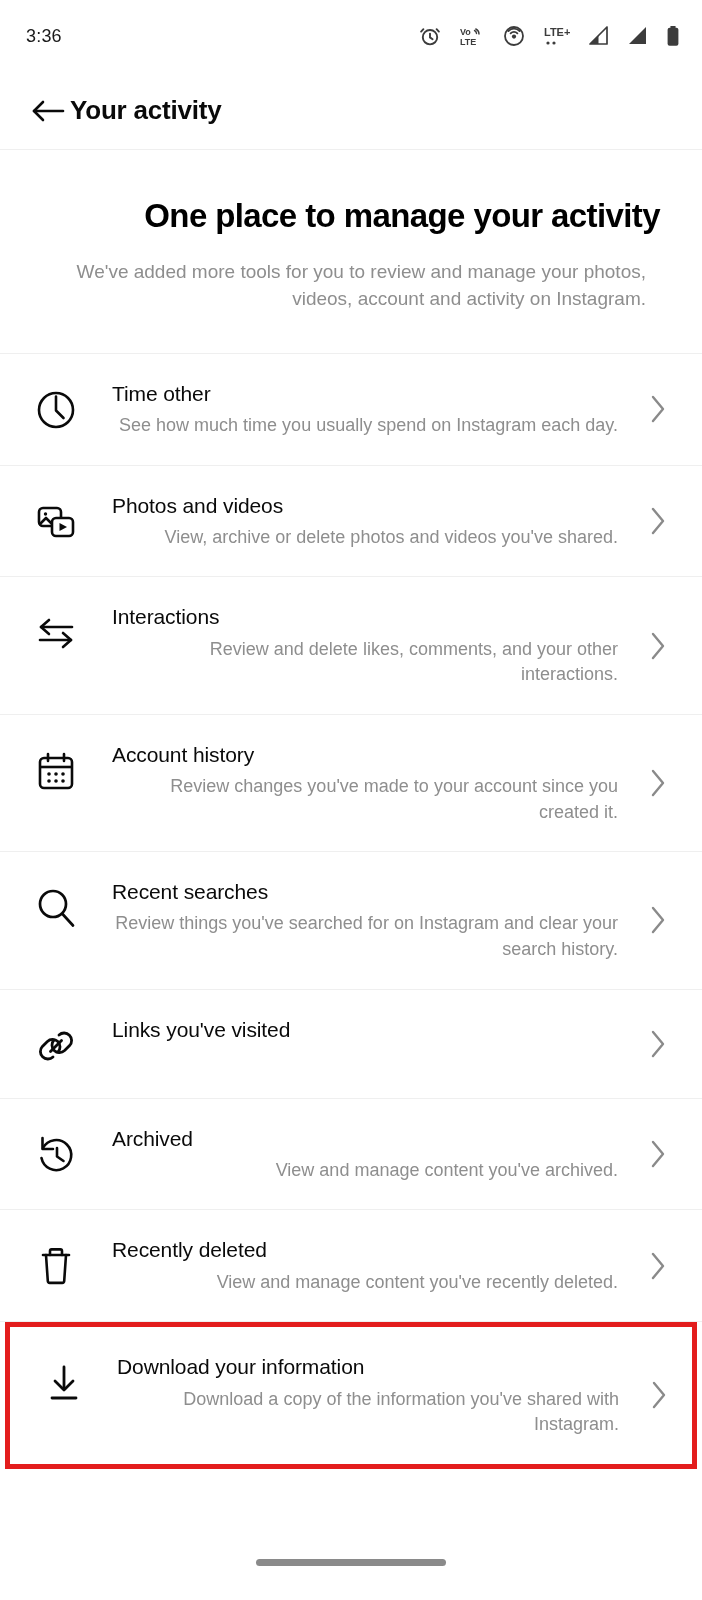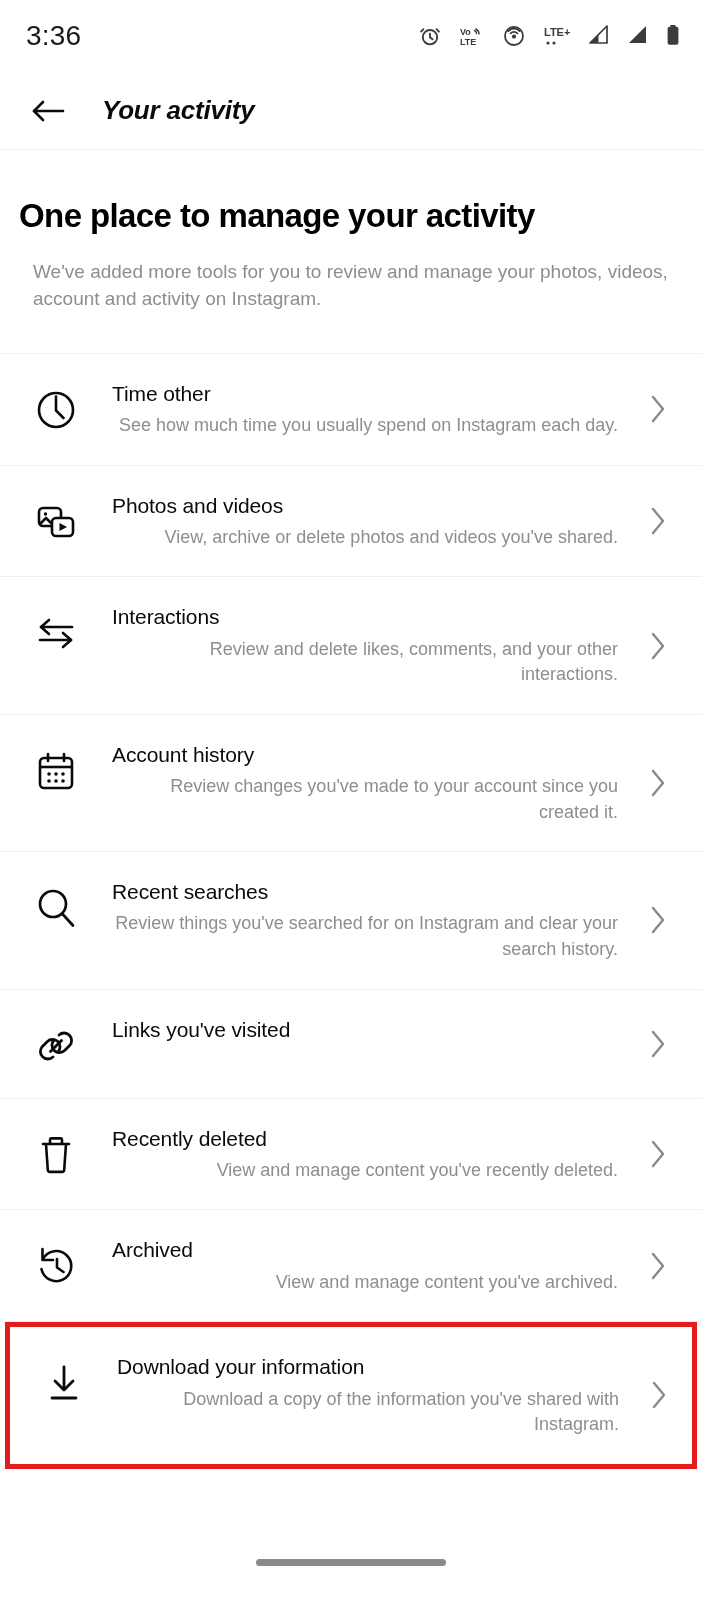--- a/index.html
+++ b/index.html
@@ -11,36 +11,35 @@
     overflow:hidden;
   }
   .screen { position:relative; width:702px; height:1600px; background:#fff; }
 
   
   .statusbar {
     height:72px; display:flex; align-items:center;
     justify-content:space-between;
     padding:0 22px 0 26px;
   }
-  .status-time { font-size:28px; color:#1a1a1a; letter-spacing:.2px; }
-  .status-icons { display:flex; gap:17px; }
+  .status-time { font-size:18px; color:#1a1a1a; letter-spacing:.2px; }
+  .status-icons { display:flex; align-items:center; gap:17px; }
   .status-icons svg { display:block; }
 
   
   .appbar {
     height:78px; display:flex; align-items:center;
-    padding-left:26px; gap:32px;
+    padding-left:26px; 
     border-bottom:1px solid #efefef;
-    font-style:italic;
   }
   .back-btn { width:44px; height:44px; display:flex; align-items:center; justify-content:center; cursor:pointer; }
   .appbar-title { font-size:26px; font-weight:bold; color:#0a0a0a; letter-spacing:-.2px; }
 
   
-  .hero { padding:46px 19px 40px; text-align:left; border-bottom:1px solid #efefef; }
+  .hero { padding:46px 42px 40px; text-align:right; border-bottom:1px solid #efefef; }
   .hero-title {
     font-size:33px; font-weight:bold; color:#000;
     letter-spacing:-.6px; line-height:1.2;
   }
   .hero-sub {
     margin-top:22px; font-size:19px; color:#8e8e8e;
     line-height:1.45; padding:0 14px;
   }
 
   
@@ -278,47 +277,47 @@
       <span class="row-chevron">
         <svg width="22" height="34" viewBox="0 0 22 34" fill="none" stroke="#8a8a8a" stroke-width="2.4" stroke-linecap="round" stroke-linejoin="round">
           <path d="M6 5 L16 17 L6 29"></path>
         </svg>
       </span>
     </div>
 
     <div class="row">
       <span class="row-icon">
         <svg width="48" height="48" viewBox="0 0 48 48" fill="none" stroke="#0a0a0a" stroke-width="2.6" stroke-linecap="round" stroke-linejoin="round">
+          <path d="M11 17 a15 15 0 1 1 -1.5 10"></path>
+          <path d="M10.5 7 L10.5 18 L21 18"></path>
+          <path d="M25 17 V25.5 L31.5 30"></path>
+        </svg>
+      </span>
+      <span class="row-text">
+        <span class="row-title">Archived</span>
+        <div class="row-sub">View and manage content you've archived.</div>
+      </span>
+      <span class="row-chevron">
+        <svg width="22" height="34" viewBox="0 0 22 34" fill="none" stroke="#8a8a8a" stroke-width="2.4" stroke-linecap="round" stroke-linejoin="round">
+          <path d="M6 5 L16 17 L6 29"></path>
+        </svg>
+      </span>
+    </div>
+
+    <div class="row">
+      <span class="row-icon">
+        <svg width="48" height="48" viewBox="0 0 48 48" fill="none" stroke="#0a0a0a" stroke-width="2.6" stroke-linecap="round" stroke-linejoin="round">
           <path d="M11 13 H37"></path>
           <path d="M18 13 V9 a1.6 1.6 0 0 1 1.6 -1.6 h8.8 A1.6 1.6 0 0 1 30 9 V13"></path>
           <path d="M14 13 L15.8 39 a2 2 0 0 0 2 1.9 h12.4 a2 2 0 0 0 2 -1.9 L34 13"></path>
         </svg>
       </span>
       <span class="row-text">
         <span class="row-title">Recently deleted</span>
         <div class="row-sub">View and manage content you've recently deleted.</div>
-      </span>
-      <span class="row-chevron">
-        <svg width="22" height="34" viewBox="0 0 22 34" fill="none" stroke="#8a8a8a" stroke-width="2.4" stroke-linecap="round" stroke-linejoin="round">
-          <path d="M6 5 L16 17 L6 29"></path>
-        </svg>
-      </span>
-    </div>
-
-    <div class="row">
-      <span class="row-icon">
-        <svg width="48" height="48" viewBox="0 0 48 48" fill="none" stroke="#0a0a0a" stroke-width="2.6" stroke-linecap="round" stroke-linejoin="round">
-          <path d="M11 17 a15 15 0 1 1 -1.5 10"></path>
-          <path d="M10.5 7 L10.5 18 L21 18"></path>
-          <path d="M25 17 V25.5 L31.5 30"></path>
-        </svg>
-      </span>
-      <span class="row-text">
-        <span class="row-title">Archived</span>
-        <div class="row-sub">View and manage content you've archived.</div>
       </span>
       <span class="row-chevron">
         <svg width="22" height="34" viewBox="0 0 22 34" fill="none" stroke="#8a8a8a" stroke-width="2.4" stroke-linecap="round" stroke-linejoin="round">
           <path d="M6 5 L16 17 L6 29"></path>
         </svg>
       </span>
     </div>
 
     <div class="row highlighted">
       <span class="row-icon">

